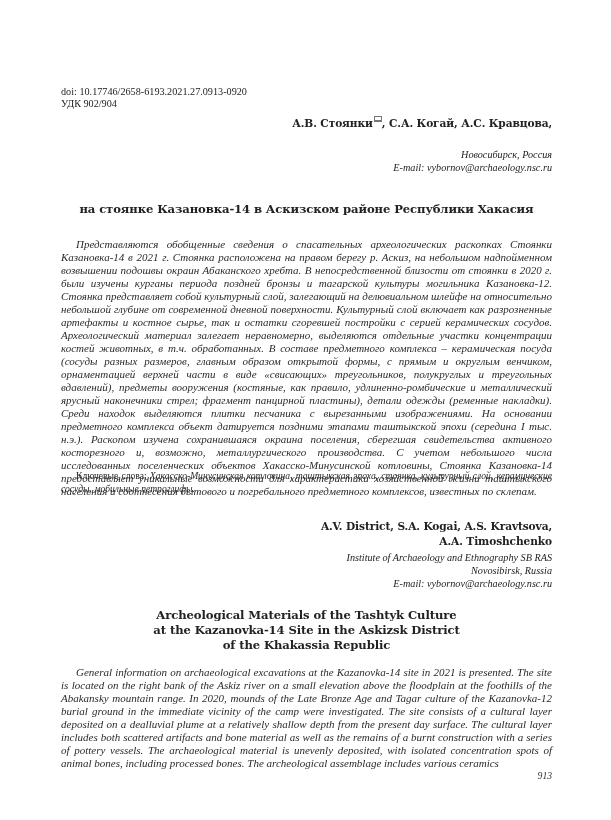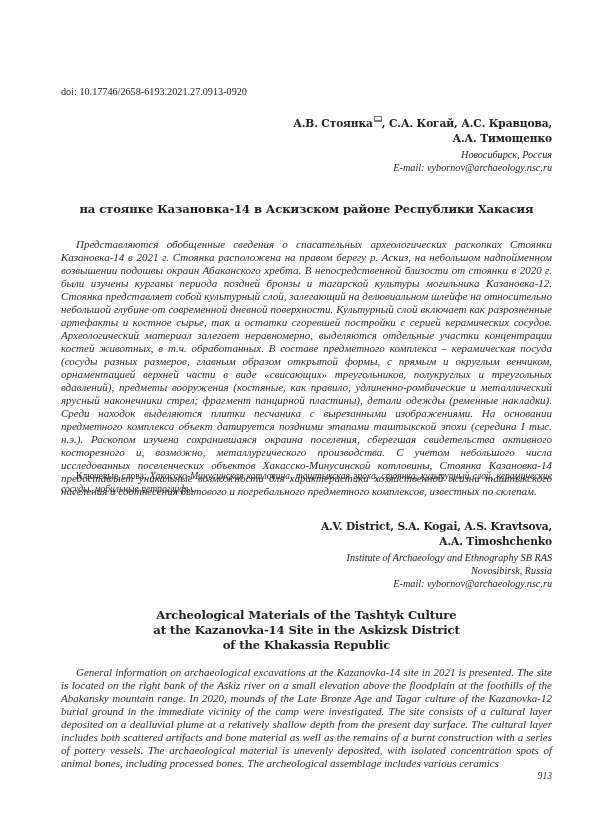--- a/index.html
+++ b/index.html
@@ -18,27 +18,27 @@
   .keywords { position: absolute; left: 61px; width: 491px; font-size: 9.6px; line-height: 13.4px; text-align: justify; color: #2a2a2a; margin: 0; }
   .keywords .kw-label { font-style: normal; }
   .keywords .kw-values { font-style: italic; }
   .pagenum { position: absolute; right: 59px; top: 770px; font-size: 9.6px; color: #333; font-style: italic; }
 </style>
 </head>
 <body>
 
 <div class="meta">
   <div>doi: 10.17746/2658-6193.2021.27.0913-0920</div>
+  <div>УДК 902/904</div>
 </div>
 
 <div class="authors-ru">
   <div>
-    <span>А.В. Стоянка</span><span class="env"></span><span>, С.А. Когай, А.С. Кравцова,</span>
+    <span>А.В. Стоянки</span><span class="env"></span><span>, С.А. Когай, А.С. Кравцова,</span>
   </div>
-  <div>А.А. Тимощенко</div>
 </div>
 
 <div class="aff" style="top:148px;">
   <div>Новосибирск, Россия</div>
   <div>E-mail: vybornov@archaeology.nsc.ru</div>
 </div>
 
 <div class="title" style="top:202px;">
   <div>на стоянке Казановка-14 в Аскизском районе Республики Хакасия</div>
 </div>

